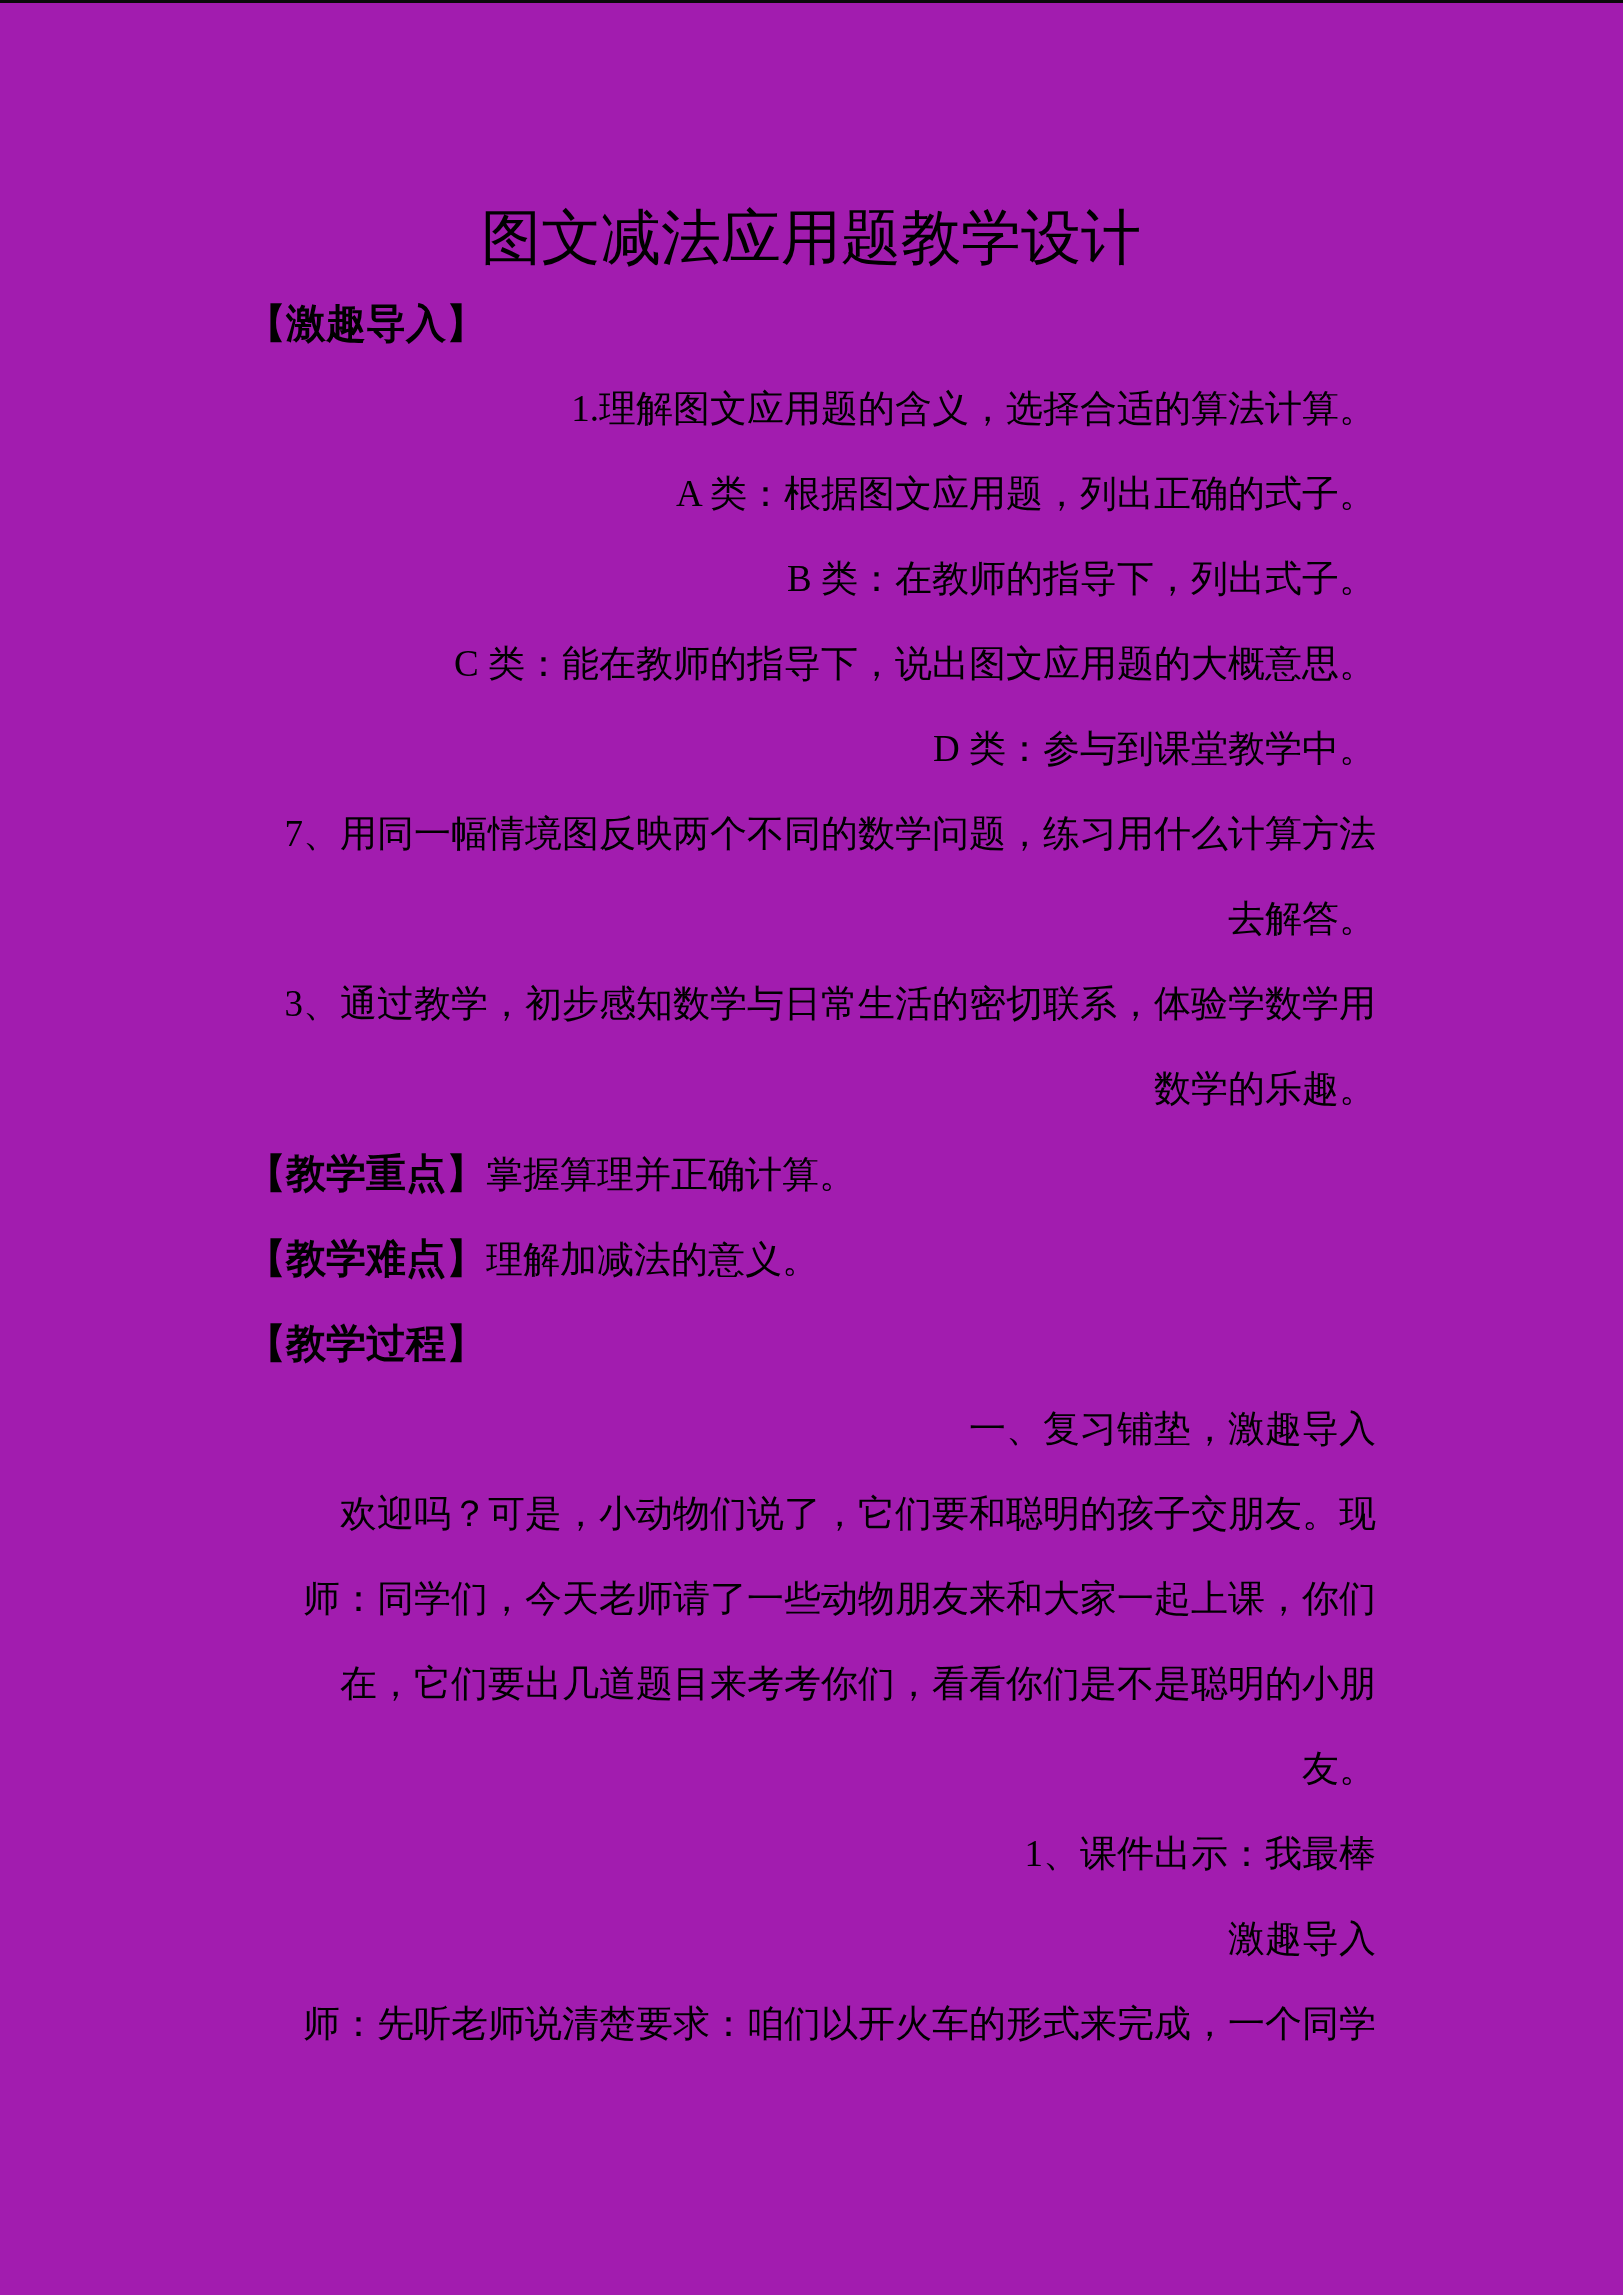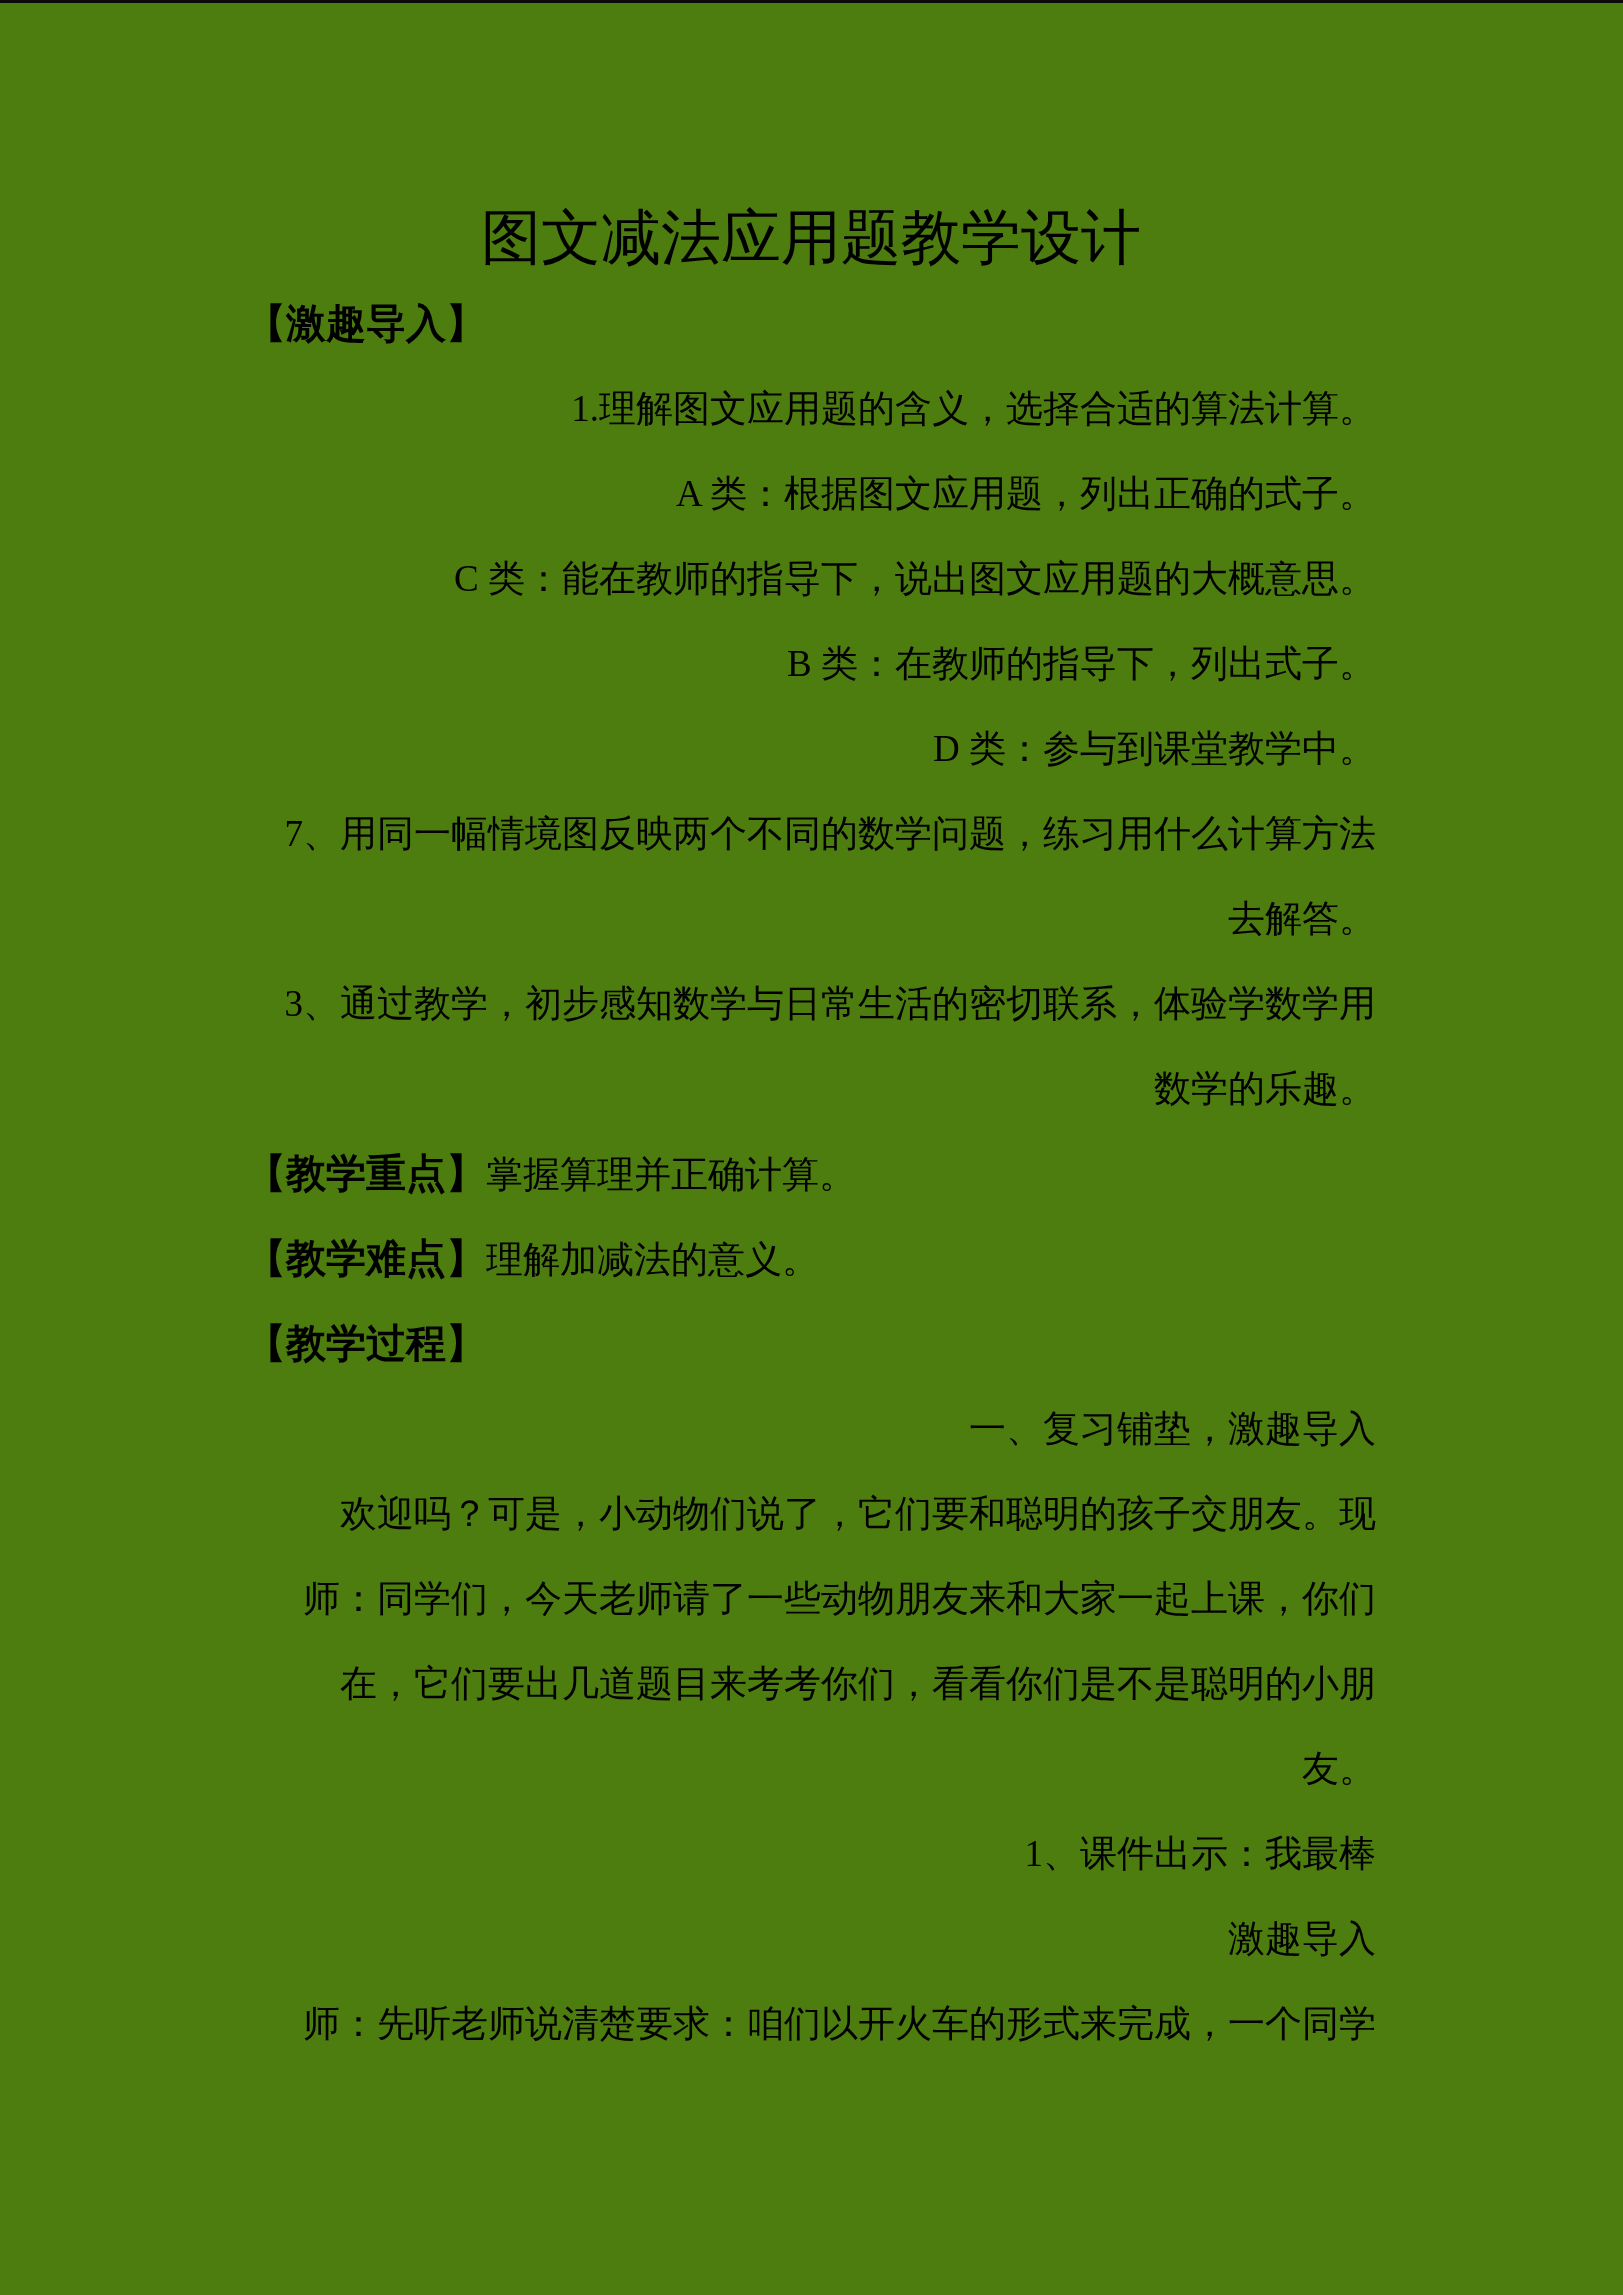--- a/index.html
+++ b/index.html
@@ -4,21 +4,21 @@
 <style>
   html, body {
     margin: 0;
     padding: 0;
     background: #ffffff;
   }
   .page {
     position: relative;
     width: 1623px;
     height: 2295px;
-    background: #4d7c0f;
+    background: #a21caf;
     overflow: hidden;
     font-family: "Liberation Serif", "DejaVu Serif", serif;
     color: #000000;
     text-decoration: underline;
   }
   .top-border {
     position: absolute;
     top: 0;
     left: 0;
     width: 100%;
@@ -66,22 +66,22 @@
 <body>
 
 <div class="page">
   <div class="top-border"></div>
   <div class="content">
 
     <div class="line title">图文减法应用题教学设计</div>
     <div class="line heading">【激趣导入】</div>
     <div class="line body">1.理解图文应用题的含义，选择合适的算法计算。</div>
     <div class="line body">A 类：根据图文应用题，列出正确的式子。</div>
+    <div class="line body">B 类：在教师的指导下，列出式子。</div>
     <div class="line body">C 类：能在教师的指导下，说出图文应用题的大概意思。</div>
-    <div class="line body">B 类：在教师的指导下，列出式子。</div>
     <div class="line body">D 类：参与到课堂教学中。</div>
     <div class="line body">7、用同一幅情境图反映两个不同的数学问题，练习用什么计算方法</div>
     <div class="line body">去解答。</div>
     <div class="line body">3、通过教学，初步感知数学与日常生活的密切联系，体验学数学用</div>
     <div class="line body">数学的乐趣。</div>
 
     <div class="line mixed">
       <span class="prefix">【教学重点】</span><span class="rest">掌握算理并正确计算。</span>
     </div>
 

